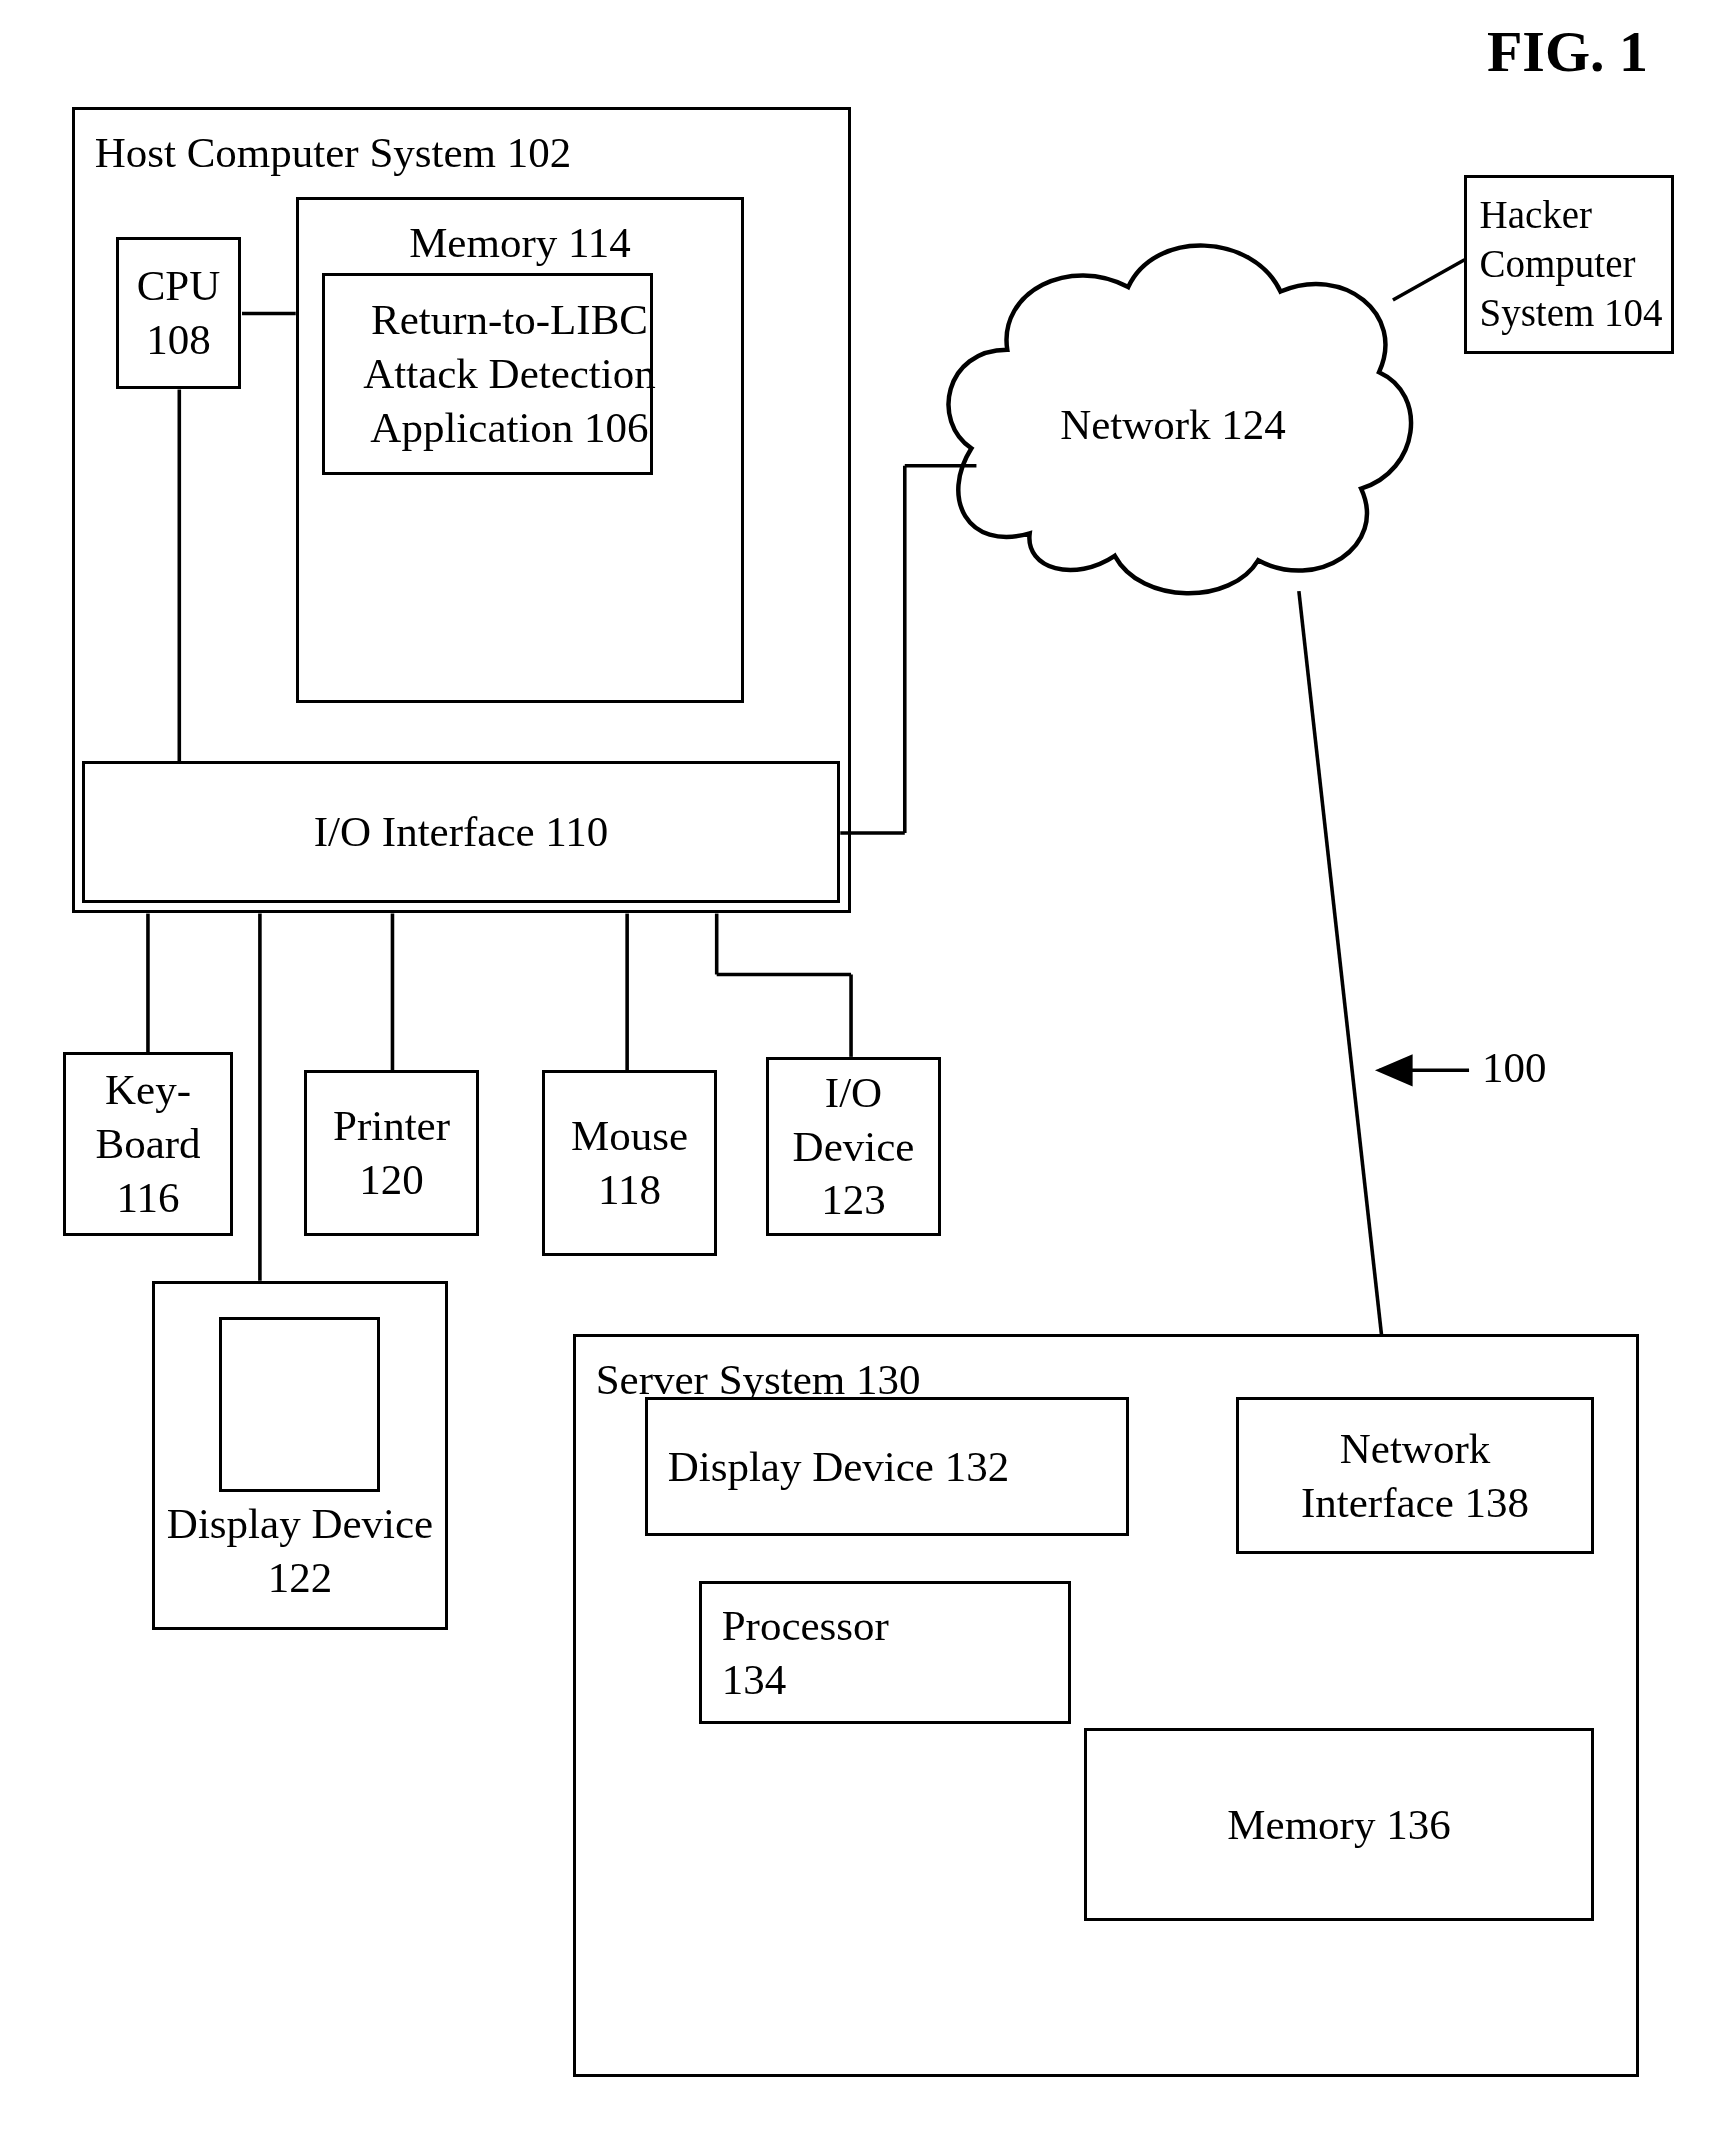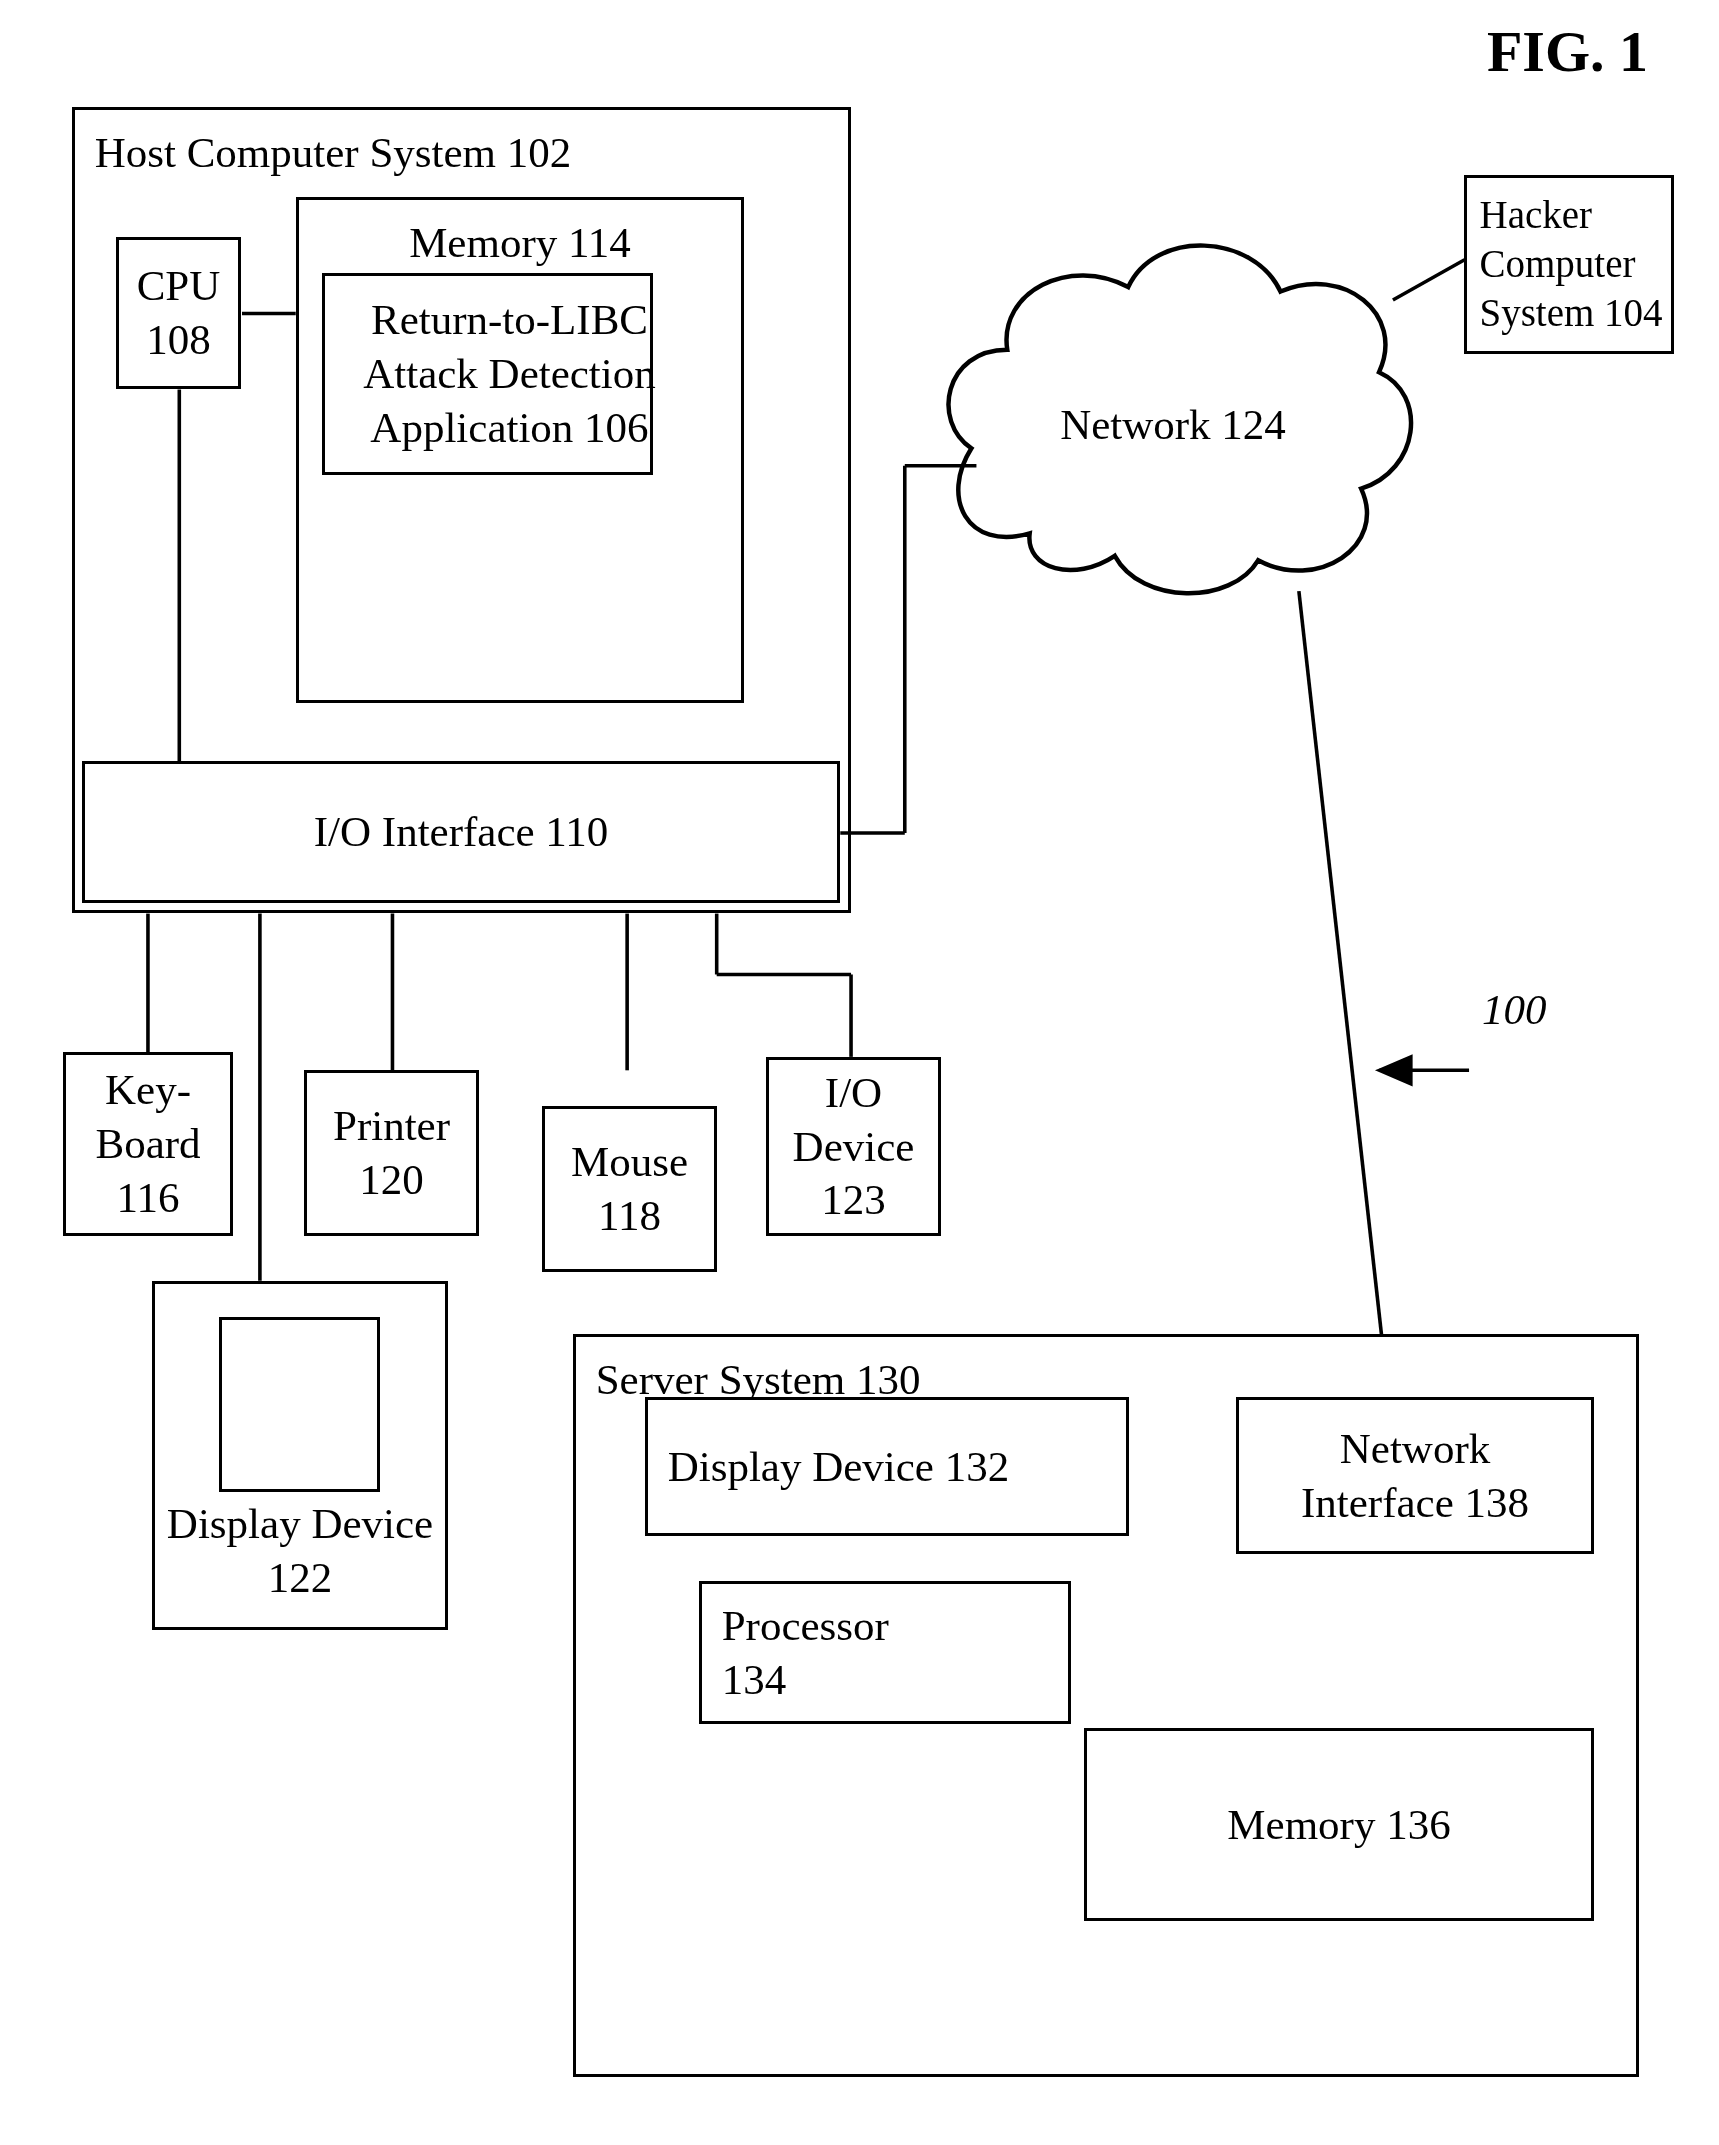--- a/index.html
+++ b/index.html
@@ -79,21 +79,21 @@
   <span class="label" style="white-space:pre;">Key-
 Board
 116</span>
 </div>
 
 <div class="box" style="left:304px; top:1070px; width:175px; height:166px;">
   <span class="label" style="white-space:pre;">Printer
 120</span>
 </div>
 
-<div class="box" style="left:542px; top:1106px; width:175px; height:166px;">
+<div class="box" style="left:542px; top:1070px; width:175px; height:186px;">
   <span class="label" style="white-space:pre;">Mouse
 118</span>
 </div>
 
 <div class="box" style="left:766px; top:1057px; width:175px; height:179px;">
   <span class="label" style="white-space:pre;text-align:center;">I/O
 Device
 123</span>
 </div>
 
@@ -149,21 +149,21 @@
   <line x1="1640" y1="1195" x2="1540" y2="1195"></line>
   <polygon class="filled" points="1540,1195 1575,1180 1575,1210"></polygon>
 
   <line x1="1260" y1="1660" x2="1320" y2="1660"></line>
   <line x1="1320" y1="1615" x2="1320" y2="1930"></line>
   <line x1="1320" y1="1615" x2="1380" y2="1615"></line>
   <line x1="1195" y1="1825" x2="1320" y2="1825"></line>
   <line x1="1320" y1="1930" x2="1380" y2="1930"></line>
 </svg>
 
-<div class="label" style="position:absolute; left:1482px; top:985px;font-style:italic;">100</div>
+<div class="label" style="position:absolute; left:1482px; top:1043px;">100</div>
 
 <div class="box tl" style="left:573px; top:1334px; width:1066px; height:743px; justify-content:flex-start; padding-bottom:36px;">
   <span class="label">Server System 130</span>
 </div>
 
 <div class="box tl" style="left:645px; top:1397px; width:484px; height:139px; justify-content:center;">
   <span class="label">Display Device 132</span>
 </div>
 
 <div class="box" style="left:1236px; top:1397px; width:358px; height:157px;">

